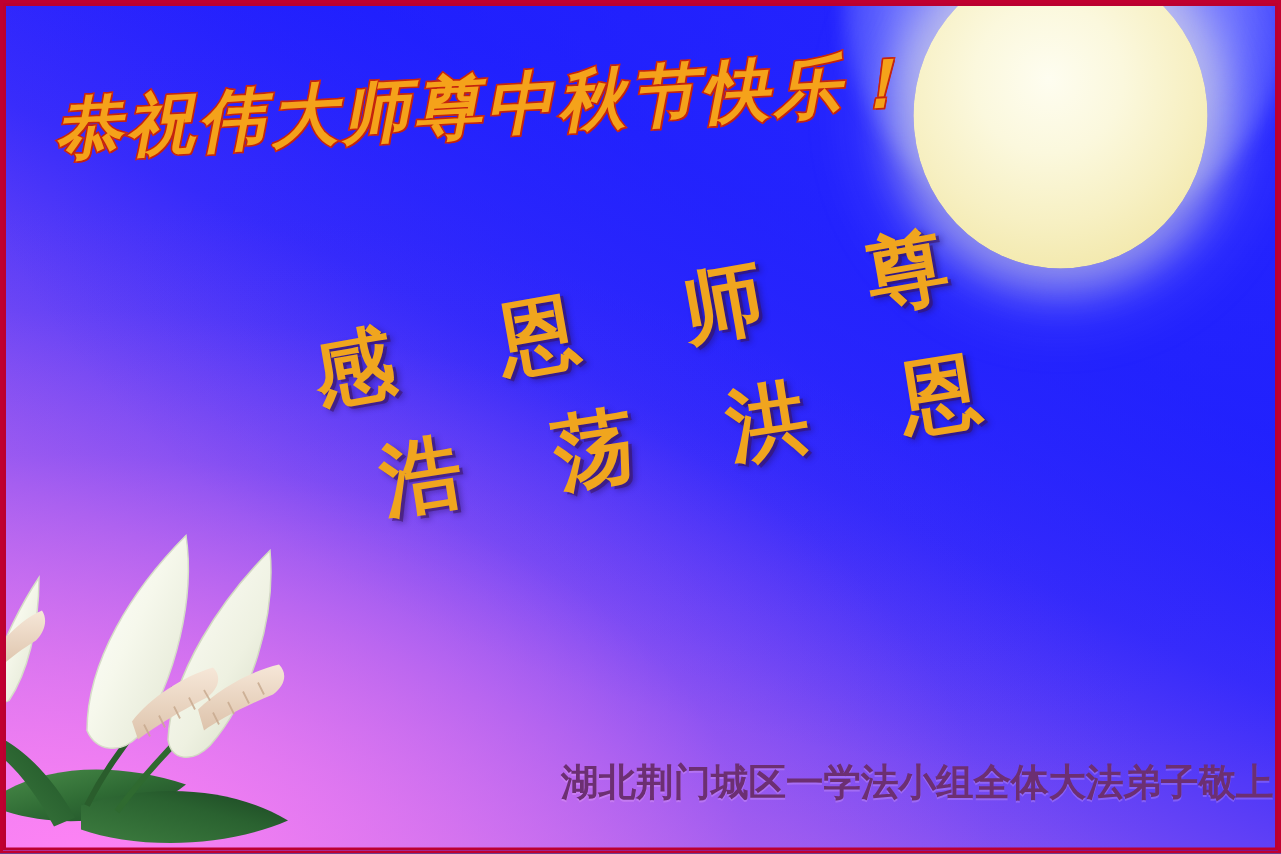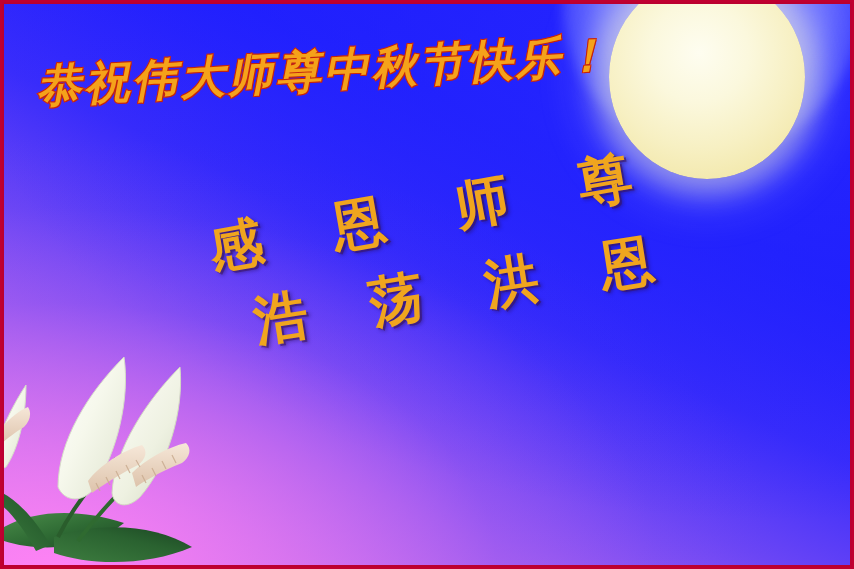--- a/index.html
+++ b/index.html
@@ -182,20 +182,21 @@
   <div class="moon-glow"></div>
   <div class="moon"></div>
 
   <div class="title-cn">恭祝伟大师尊中秋节快乐！</div>
 
   <div class="center-block">
     <div class="center-line center-line-1">感 恩 师 尊</div>
     <div class="center-line center-line-2">浩 荡 洪 恩</div>
   </div>
 
+  <div class="signature">湖北荆门城区一学法小组全体大法弟子敬上</div>
 
   <svg class="plant" viewBox="0 0 240 230">
     <defs>
       <linearGradient id="petalG" x1="0" y1="0" x2="1" y2="1">
         <stop offset="0%" stop-color="#ffffff"></stop>
         <stop offset="45%" stop-color="#f6f8ec"></stop>
         <stop offset="100%" stop-color="#dfe4cf"></stop>
       </linearGradient>
       <linearGradient id="petalG2" x1="0.2" y1="0" x2="1" y2="1">
         <stop offset="0%" stop-color="#fdfdf7"></stop>

